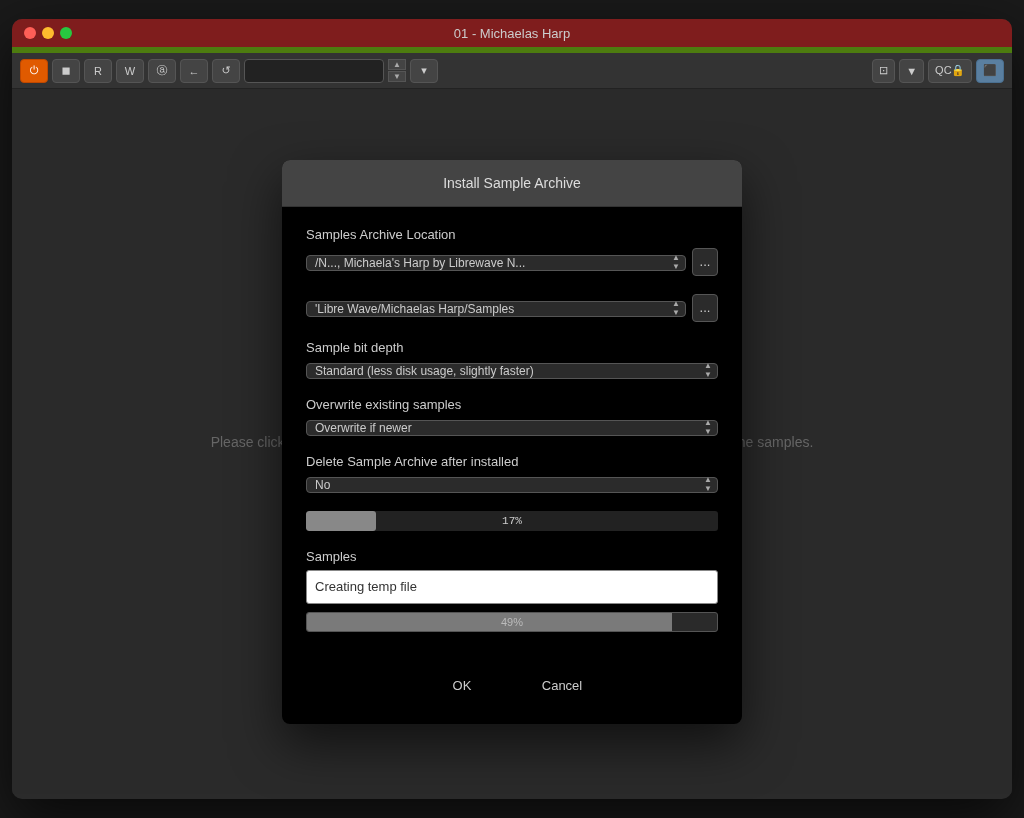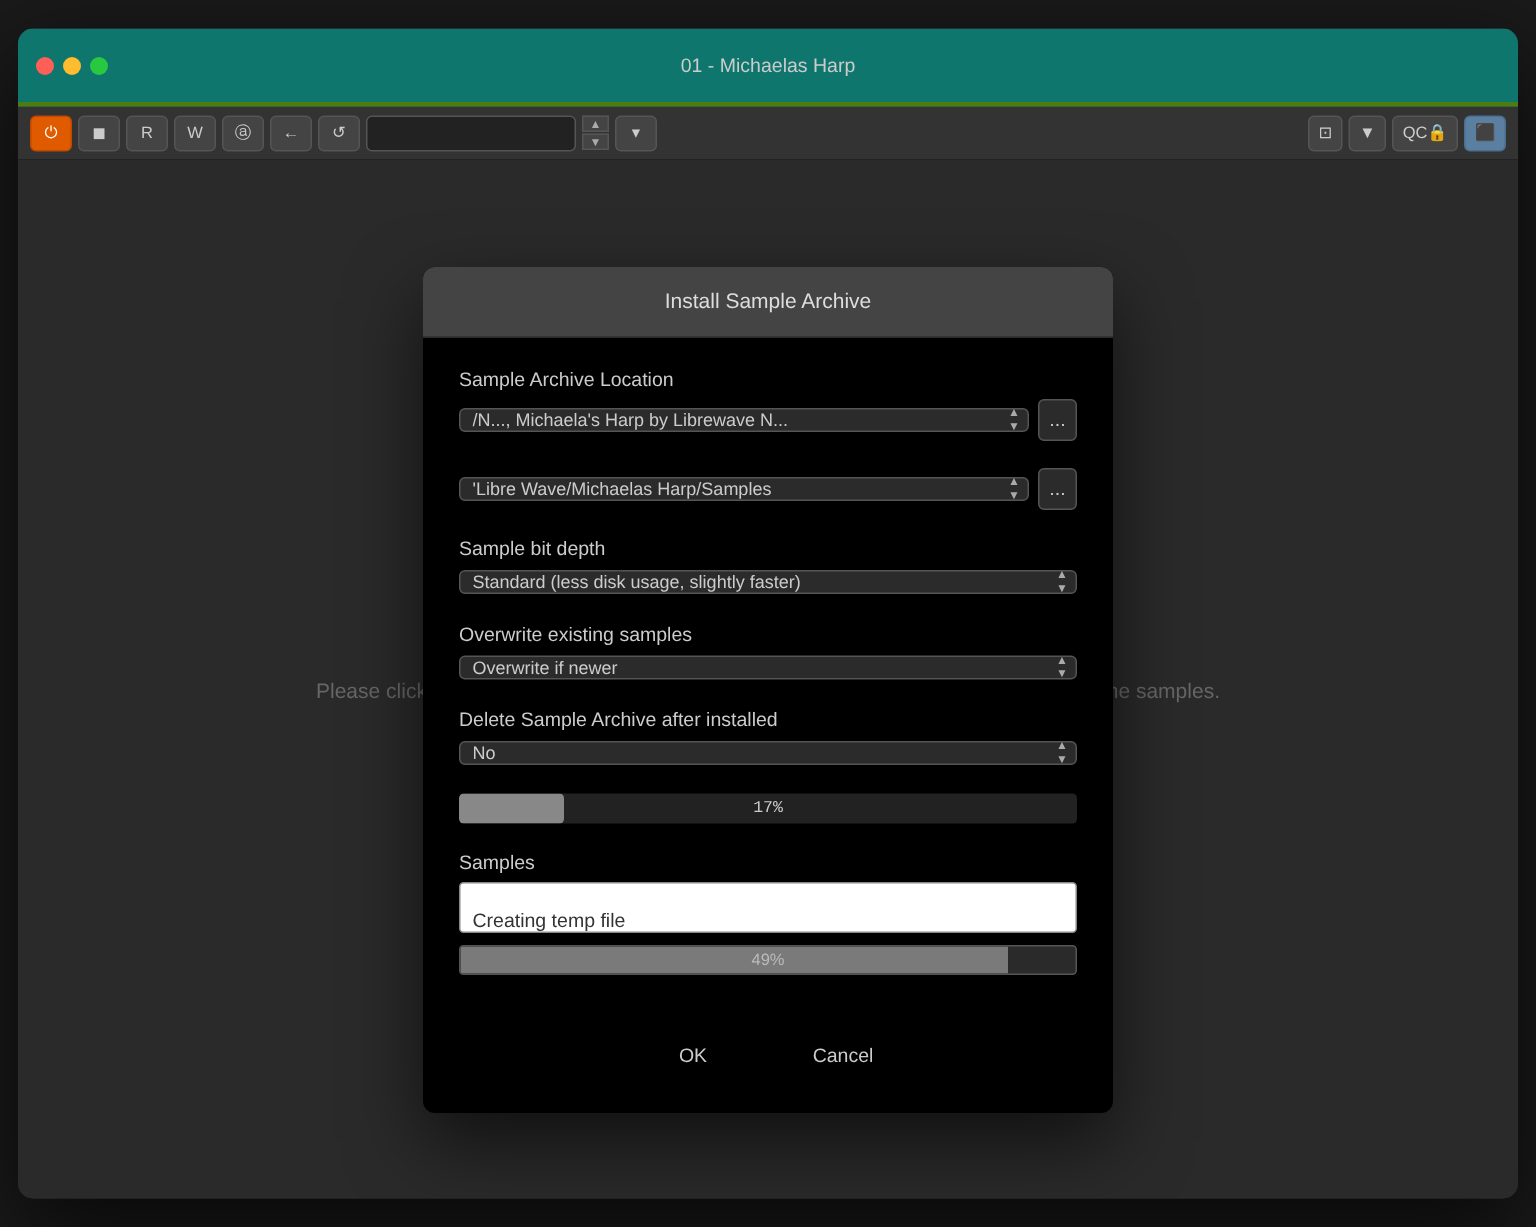--- a/index.html
+++ b/index.html
@@ -20,27 +20,27 @@
       margin: 19px auto 0;
       background: #2b2b2b;
       border-radius: 10px;
       overflow: hidden;
       box-shadow: 0 20px 60px rgba(0,0,0,0.7);
       position: relative;
     }
 
     
     .title-bar {
-      height: 52px;
-      background: #0f766e;
+      height: 34px;
+      background: #7f1d1d;
       display: flex;
       align-items: center;
       padding: 0 12px;
       position: relative;
-      border-bottom: 3px solid #4d7c0f;
+      border-bottom: 6px solid #4d7c0f;
     }
 
     .traffic-lights {
       display: flex;
       gap: 6px;
       align-items: center;
     }
 
     .traffic-light {
       width: 12px;
@@ -290,21 +290,21 @@
     .status-field {
       width: 100%;
       height: 34px;
       background: white;
       border: 1px solid #888;
       border-radius: 3px;
       color: #333;
       font-size: 13px;
       padding: 0 8px;
       display: flex;
-      align-items: flex-end;
+      align-items: center;
       margin-top: 6px;
     }
 
     
     .sub-progress-wrapper {
       width: 100%;
       height: 20px;
       background: #2a2a2a;
       border-radius: 3px;
       overflow: hidden;
@@ -395,21 +395,21 @@
     <div class="modal-overlay">
       <div class="modal">
 
         <div class="modal-header">
           <span class="modal-header-title">Install Sample Archive</span>
         </div>
 
         <div class="modal-body">
 
           <div class="field-group">
-            <span class="field-label">Sample Archive Location</span>
+            <span class="field-label">Samples Archive Location</span>
             <div class="field-row">
               <div class="field-select-wrapper">
                 <select class="field-select">
                   <option>/N..., Michaela's Harp by Librewave N...</option>
                 </select>
                 <div class="select-arrows">
                   <span class="select-arrow">▲</span>
                   <span class="select-arrow">▼</span>
                 </div>
               </div>

